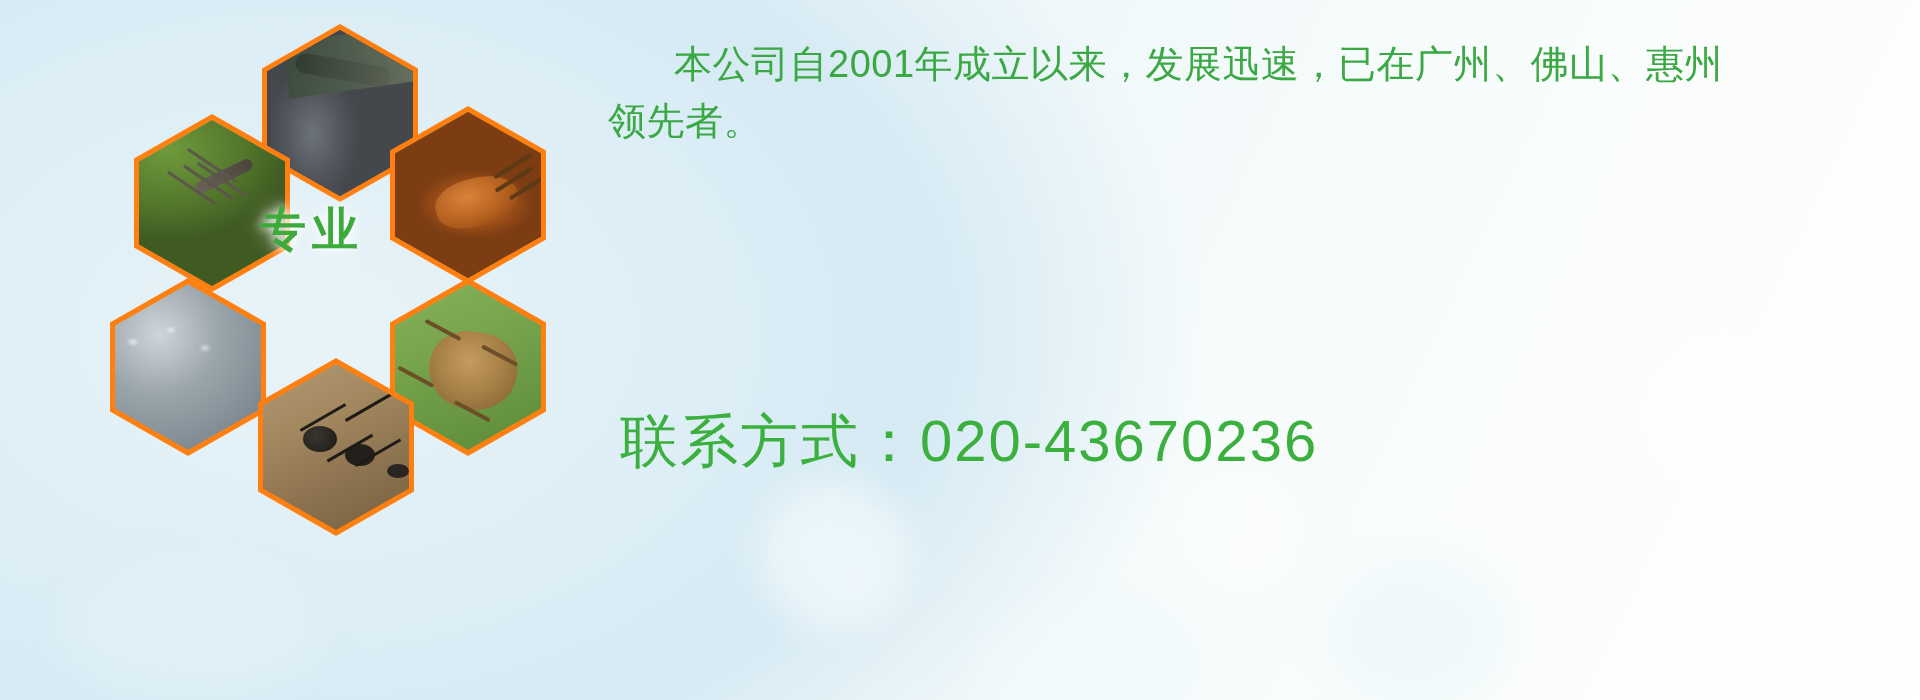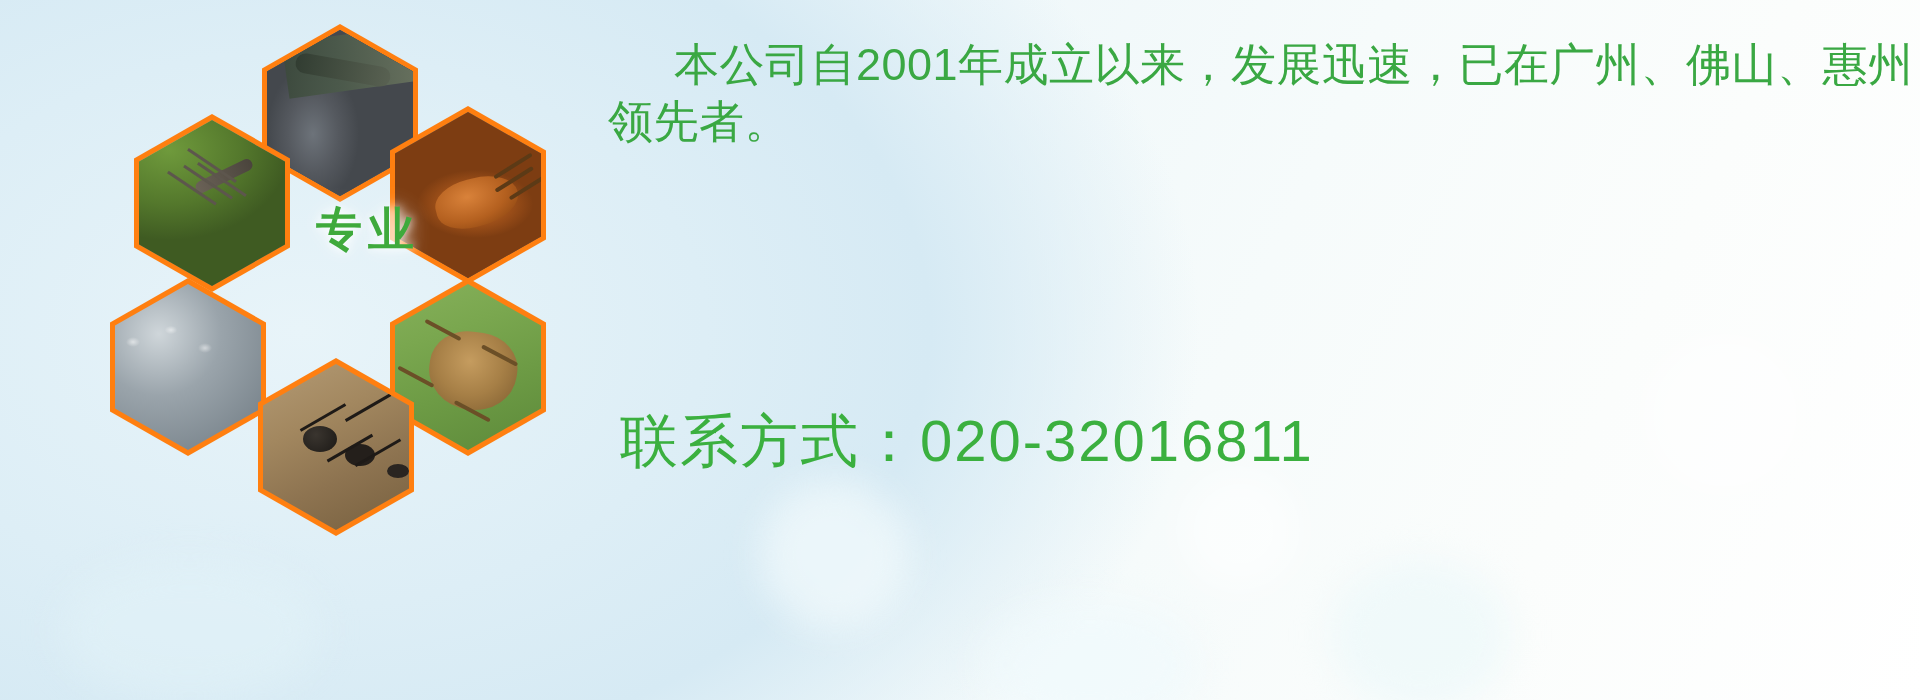--- a/index.html
+++ b/index.html
@@ -218,42 +218,42 @@
     transform: rotate(-30deg);
     box-shadow: 8px 40px 0 0 #1e1a17, 44px 14px 0 0 #1e1a17, 30px 58px 0 0 #1e1a17;
   }
 
   
   #hex-center-text {
     position: absolute;
     left: 170px;
     top: 190px;
     width: 160px;
-    text-align: right;
+    text-align: left;
     color: #3faa3c;
     font-weight: 700;
     font-size: 46px;
     line-height: 1.28;
     letter-spacing: 6px;
     text-shadow: 0 0 10px rgba(255,255,255,0.95), 0 0 20px rgba(255,255,255,0.85);
     z-index: 5;
     pointer-events: none;
   }
   #hex-center-text .ct-line { display: block; }
 
   
   #copy-block {
     position: absolute;
     left: 608px;
     top: 36px;
     width: 1290px;
   }
   .para-line {
     color: #3aa843;
-    font-size: 45px;
+    font-size: 38px;
     line-height: 57px;
     letter-spacing: 0.5px;
     white-space: nowrap;
   }
   .para-line.indent { text-indent: 66px; }
 
   #contact-block {
     position: absolute;
     left: 620px;
     top: 402px;
@@ -323,16 +323,16 @@
     </div>
 
   </div>
 
   <div id="copy-block">
     <div class="para-line indent">本公司自2001年成立以来，发展迅速，已在广州、佛山、惠州</div>
     <div class="para-line">领先者。</div>
   </div>
 
   <div id="contact-block">
-    <div class="contact-line phone1">联系方式：020-32016811</div>
+    <div class="contact-line phone1">联系方式：020-43670236</div>
   </div>
 
 </div>
 
 </body></html>

